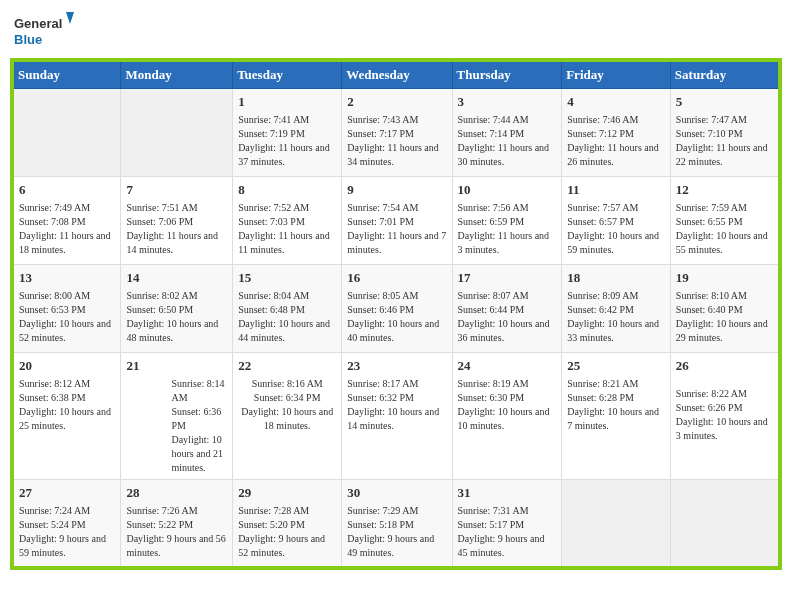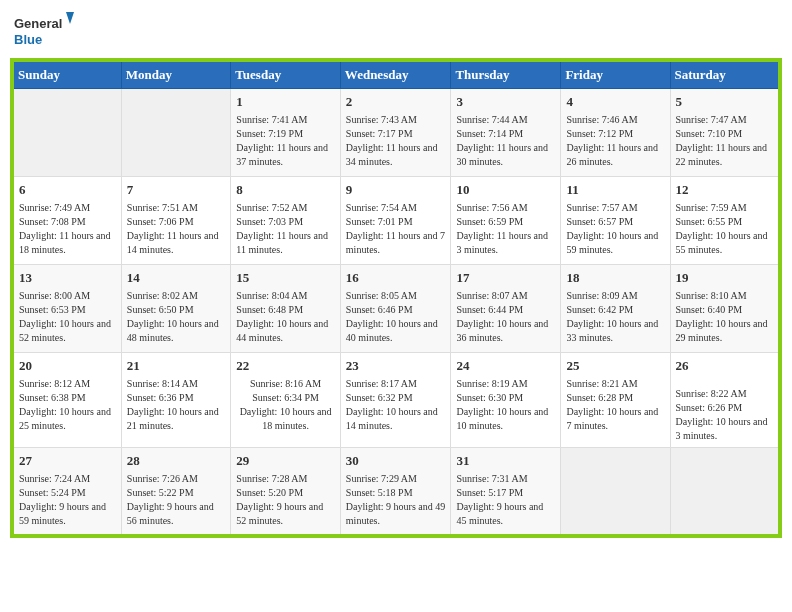--- a/index.html
+++ b/index.html
@@ -238,21 +238,21 @@
       </tr>
       <tr>
         <td>
           <span class="day-number">20</span>
           <div class="day-info" style="white-space: pre-line;">Sunrise: 8:12 AM
 Sunset: 6:38 PM
 Daylight: 10 hours and 25 minutes.</div>
         </td>
         <td>
           <span class="day-number">21</span>
-          <div class="day-info" style="white-space: pre-line;">Sunrise: 8:14 AM
+          <div class="day-info" style="white-space: pre-line; margin-left: 45px;">Sunrise: 8:14 AM
 Sunset: 6:36 PM
 Daylight: 10 hours and 21 minutes.</div>
         </td>
         <td>
           <span class="day-number">22</span>
           <div class="day-info" style="white-space: pre-line; text-align: center;">Sunrise: 8:16 AM
 Sunset: 6:34 PM
 Daylight: 10 hours and 18 minutes.</div>
         </td>
         <td>

